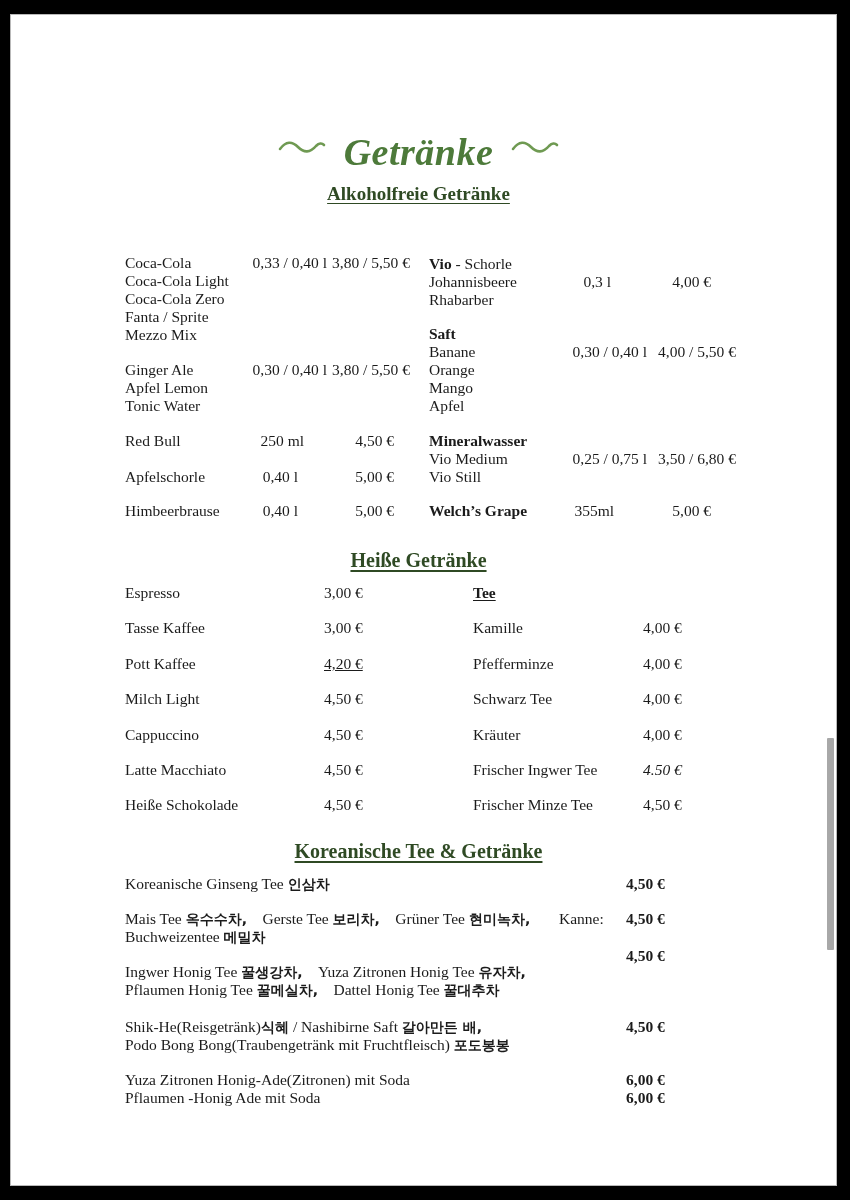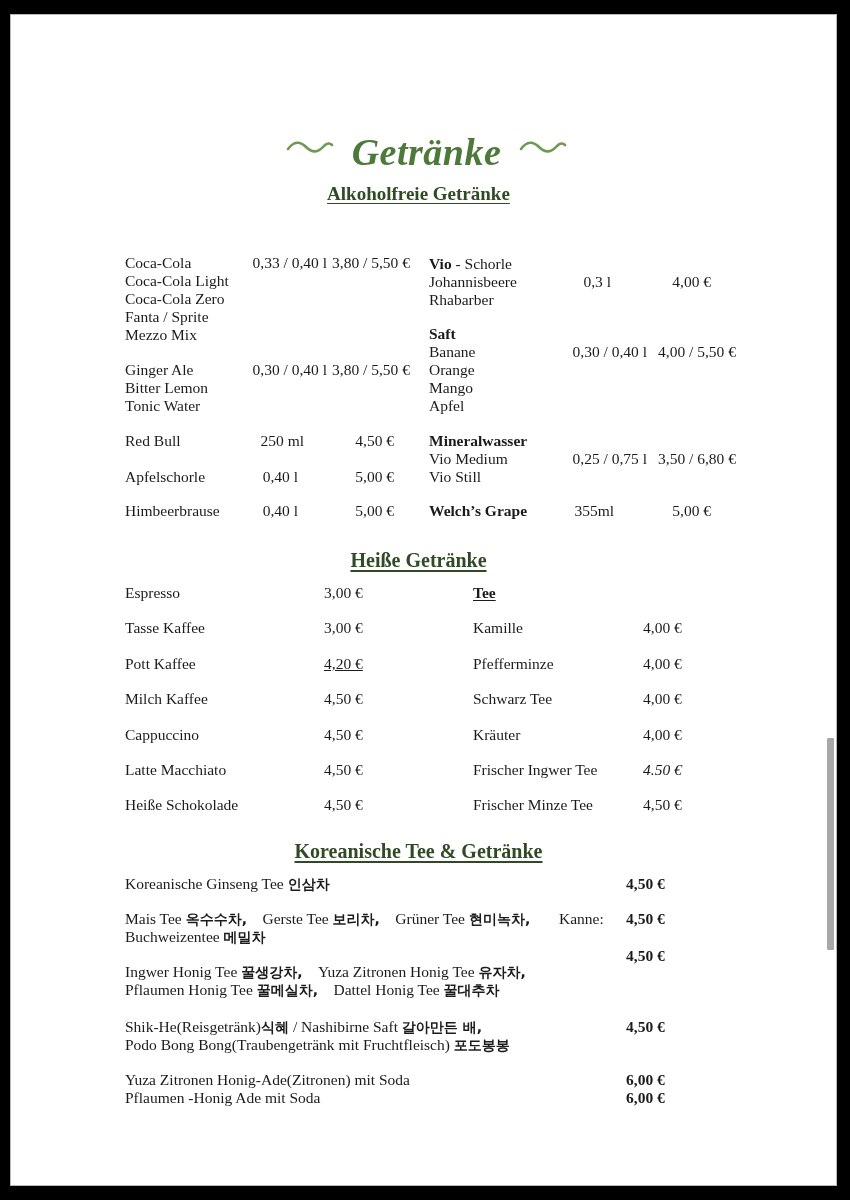--- a/index.html
+++ b/index.html
@@ -46,21 +46,20 @@
   }
 
   
   .title-row {
     position: absolute;
     left: 0;
     top: 115px;
     width: 815px;
     text-align: center;
     white-space: nowrap;
-    margin-left: 8px;
   }
   .title-main {
     font-size: 38px;
     font-style: italic;
     font-weight: bold;
     color: #4d7a3a;
     letter-spacing: 0.5px;
     vertical-align: middle;
   }
   .flourish {
@@ -137,21 +136,21 @@
 
   <div class="cell" style="left:114px; top:257px;">Coca-Cola Light</div>
   <div class="cell" style="left:114px; top:275px;">Coca-Cola Zero</div>
   <div class="cell" style="left:114px; top:293px;">Fanta / Sprite</div>
   <div class="cell" style="left:114px; top:311px;">Mezzo Mix</div>
 
   <div class="cell" style="left:114px; top:346px;">Ginger Ale</div>
   <div class="cell r" style="left:200px; top:346px; width:116px;">0,30 / 0,40 l</div>
   <div class="cell r" style="left:266px; top:346px; width:133px;">3,80 / 5,50 €</div>
 
-  <div class="cell" style="left:114px; top:364px;">Bitter Lemon</div>
+  <div class="cell" style="left:114px; top:364px;">Apfel Lemon</div>
   <div class="cell" style="left:114px; top:382px;">Tonic Water</div>
 
   <div class="cell" style="left:114px; top:417px;">Red Bull</div>
   <div class="cell r" style="left:200px; top:417px; width:93px;">250 ml</div>
   <div class="cell r" style="left:266px; top:417px; width:117px;">4,50 €</div>
 
   <div class="cell" style="left:114px; top:453px;">Apfelschorle</div>
   <div class="cell r" style="left:200px; top:453px; width:87px;">0,40 l</div>
   <div class="cell r" style="left:266px; top:453px; width:117px;">5,00 €</div>
 
@@ -197,21 +196,21 @@
 
   <div class="cell" style="left:114px; top:569px;">Espresso</div>
   <div class="cell" style="left:313px; top:569px;">3,00 €</div>
 
   <div class="cell" style="left:114px; top:604px;">Tasse Kaffee</div>
   <div class="cell" style="left:313px; top:604px;">3,00 €</div>
 
   <div class="cell" style="left:114px; top:640px;">Pott Kaffee</div>
   <div class="cell" style="left:313px; top:640px;text-decoration:underline;">4,20 €</div>
 
-  <div class="cell" style="left:114px; top:675px;">Milch Kaffee</div>
+  <div class="cell" style="left:114px; top:675px;">Milch Light</div>
   <div class="cell" style="left:313px; top:675px;">4,50 €</div>
 
   <div class="cell" style="left:114px; top:711px;">Cappuccino</div>
   <div class="cell" style="left:313px; top:711px;">4,50 €</div>
 
   <div class="cell" style="left:114px; top:746px;">Latte Macchiato</div>
   <div class="cell" style="left:313px; top:746px;">4,50 €</div>
 
   <div class="cell" style="left:114px; top:781px;">Heiße Schokolade</div>
   <div class="cell" style="left:313px; top:781px;">4,50 €</div>

